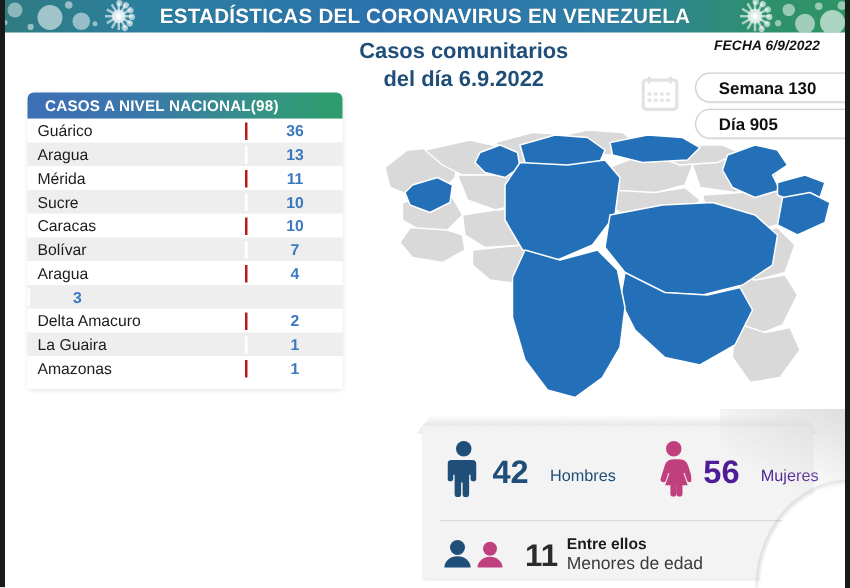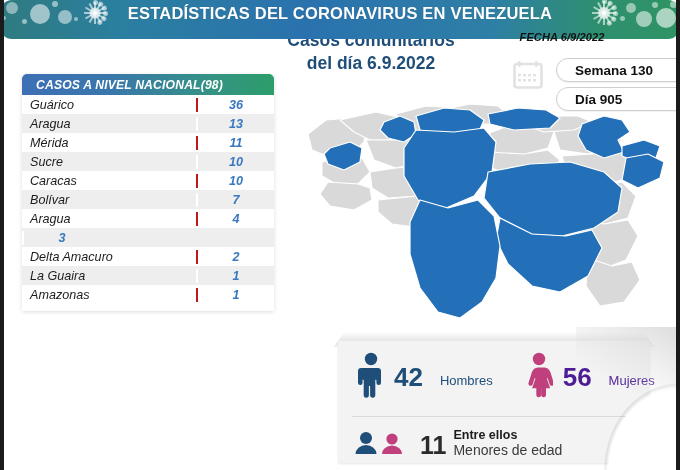--- a/index.html
+++ b/index.html
@@ -10,23 +10,23 @@
     position:relative;
   }
   #root { position:absolute; inset:0; background:#fff; overflow:hidden; }
 
   
   .edge-left  { position:absolute; left:0;  top:0; width:4px;  height:470px; background:#1a1a1a; z-index:60; }
   .edge-right { position:absolute; right:0; top:0; width:4px;  height:470px; background:#1a1a1a; z-index:60; }
 
   
   .banner {
-    position:absolute; left:0; top:0; width:680px; height:39px;
+    position:absolute; left:0; top:0; width:680px; height:26px;
     background:linear-gradient(90deg,#2f7b80 0%,#2b7fa0 18%,#2a72ae 45%,#2e7fa6 72%,#2e8f6f 88%,#2f9464 100%);
-    overflow:hidden; z-index:20;border-radius:12px;
+    overflow:hidden; z-index:20;
   }
   .banner-title {
     position:absolute; left:0; top:0; width:680px; height:27px;
     display:flex; align-items:center; justify-content:center;
     color:#ffffff; font-size:16.5px; font-weight:bold; letter-spacing:.2px;
     z-index:3; text-shadow:0 0 1px rgba(0,0,0,.25);
   }
   .virus { position:absolute; border-radius:50%; background:rgba(255,255,255,.62); z-index:1; }
   .virus::before, .virus::after{
     content:""; position:absolute; left:50%; top:50%; transform:translate(-50%,-50%);
@@ -48,41 +48,41 @@
 
   
   .center-title{
     position:absolute; left:248px; top:29px; width:246px;
     text-align:center; color:#1f4e79; font-weight:bold; font-size:17.5px;
     line-height:23px; z-index:10;
   }
 
   
   .fecha{
-    position:absolute; right:18px; top:31px; width:200px; text-align:center;
+    position:absolute; right:24px; top:31px; width:200px; text-align:right;
     font-size:11px; font-weight:bold; font-style:italic; color:#111;
     letter-spacing:.1px; z-index:30;
   }
   .cal-icon{
     position:absolute; left:513px; top:60px; width:30px; height:29px; z-index:28;
   }
   .pill{
     position:absolute; left:556px; height:24px; width:140px;
     background:#fff; border:1px solid #cfcfcf; border-radius:12px;
     display:flex; align-items:center; padding-left:18px;
     font-size:13.5px; font-weight:bold; color:#111; z-index:30;
     box-shadow:0 1px 1px rgba(0,0,0,.06);
   }
   .pill-week { top:58px; }
   .pill-day  { top:87px; }
 
   
   .table-wrap{
     position:absolute; left:22px; top:74px; width:252px; z-index:15;
-    background:#fff; box-shadow:0 1px 4px rgba(0,0,0,.14);font-style:italic;
+    background:#fff; box-shadow:0 1px 4px rgba(0,0,0,.14);
   }
   .t-head{
     height:21px; display:flex; align-items:center;
     background:linear-gradient(90deg,#3d6fb5 0%,#3a77ab 35%,#349384 75%,#2d9d6a 100%);
     border-radius:5px 5px 0 0; color:#fff; font-size:12.2px; font-weight:bold;
     padding-left:14px; letter-spacing:.15px;
   }
   .t-head .cnt{ margin-left:0; }
   .t-row{ height:19px; display:flex; align-items:center; font-size:12.6px; color:#1c1c1c; }
   .t-row:nth-child(odd){ background:#ffffff; }

